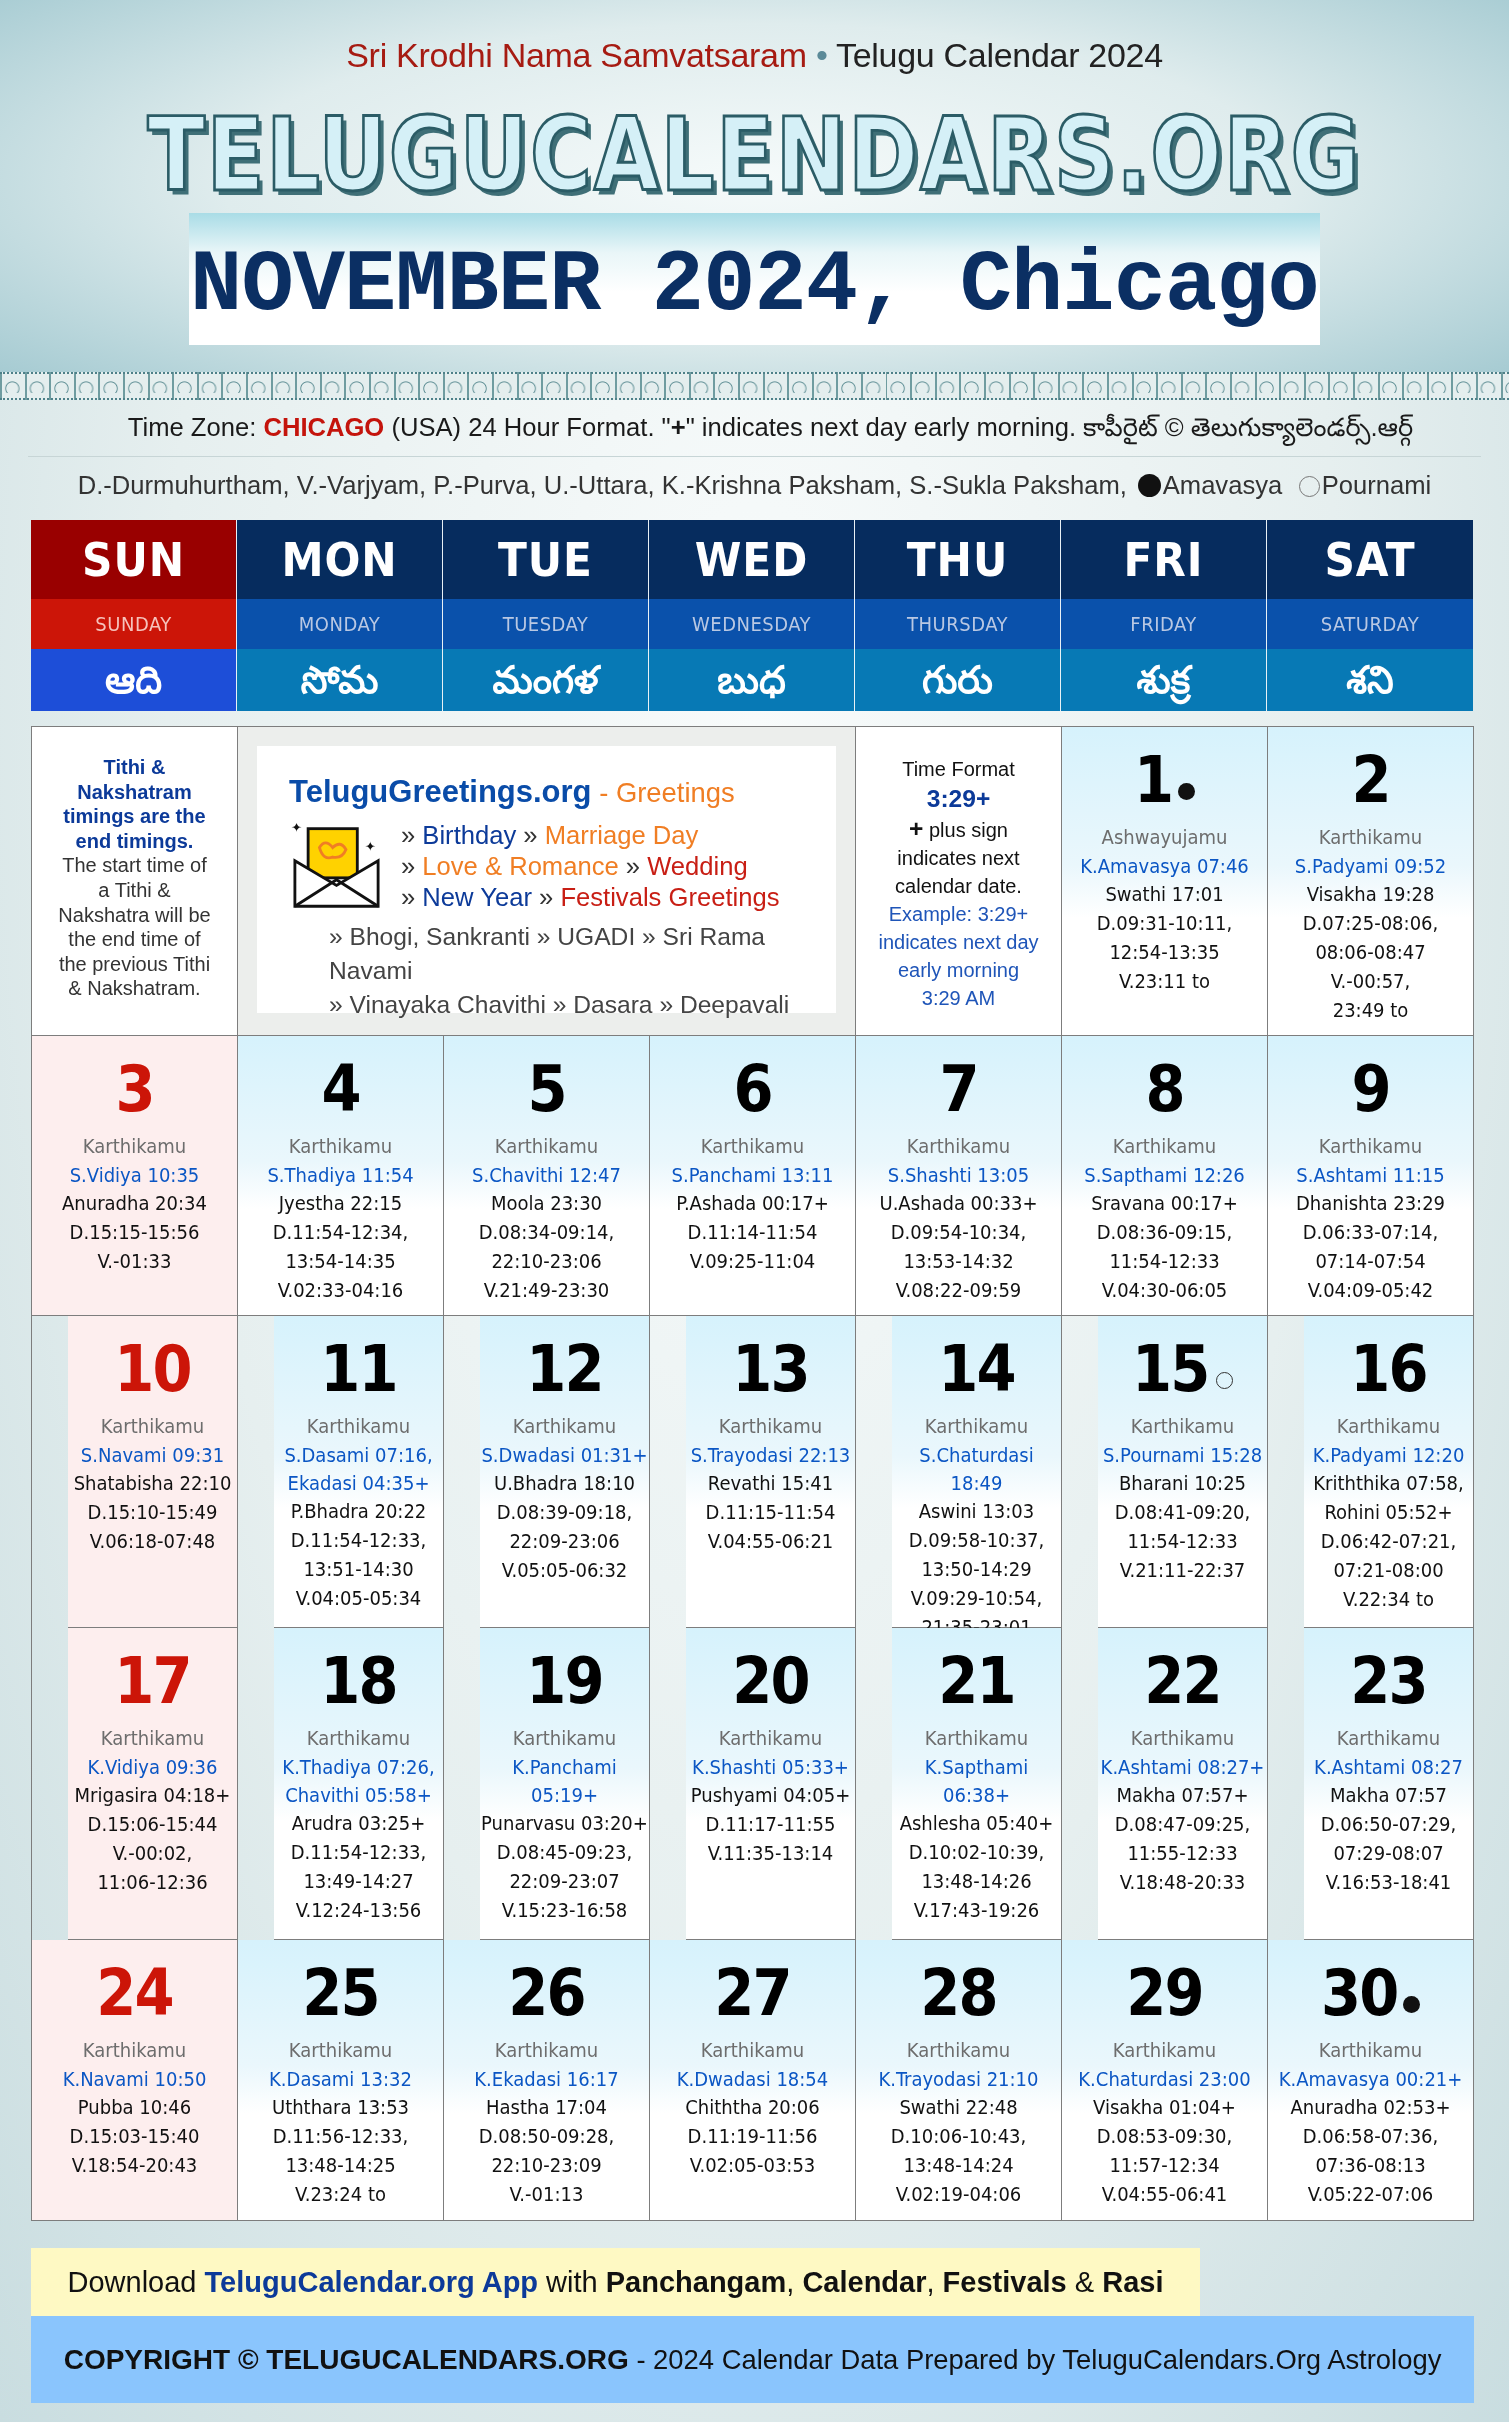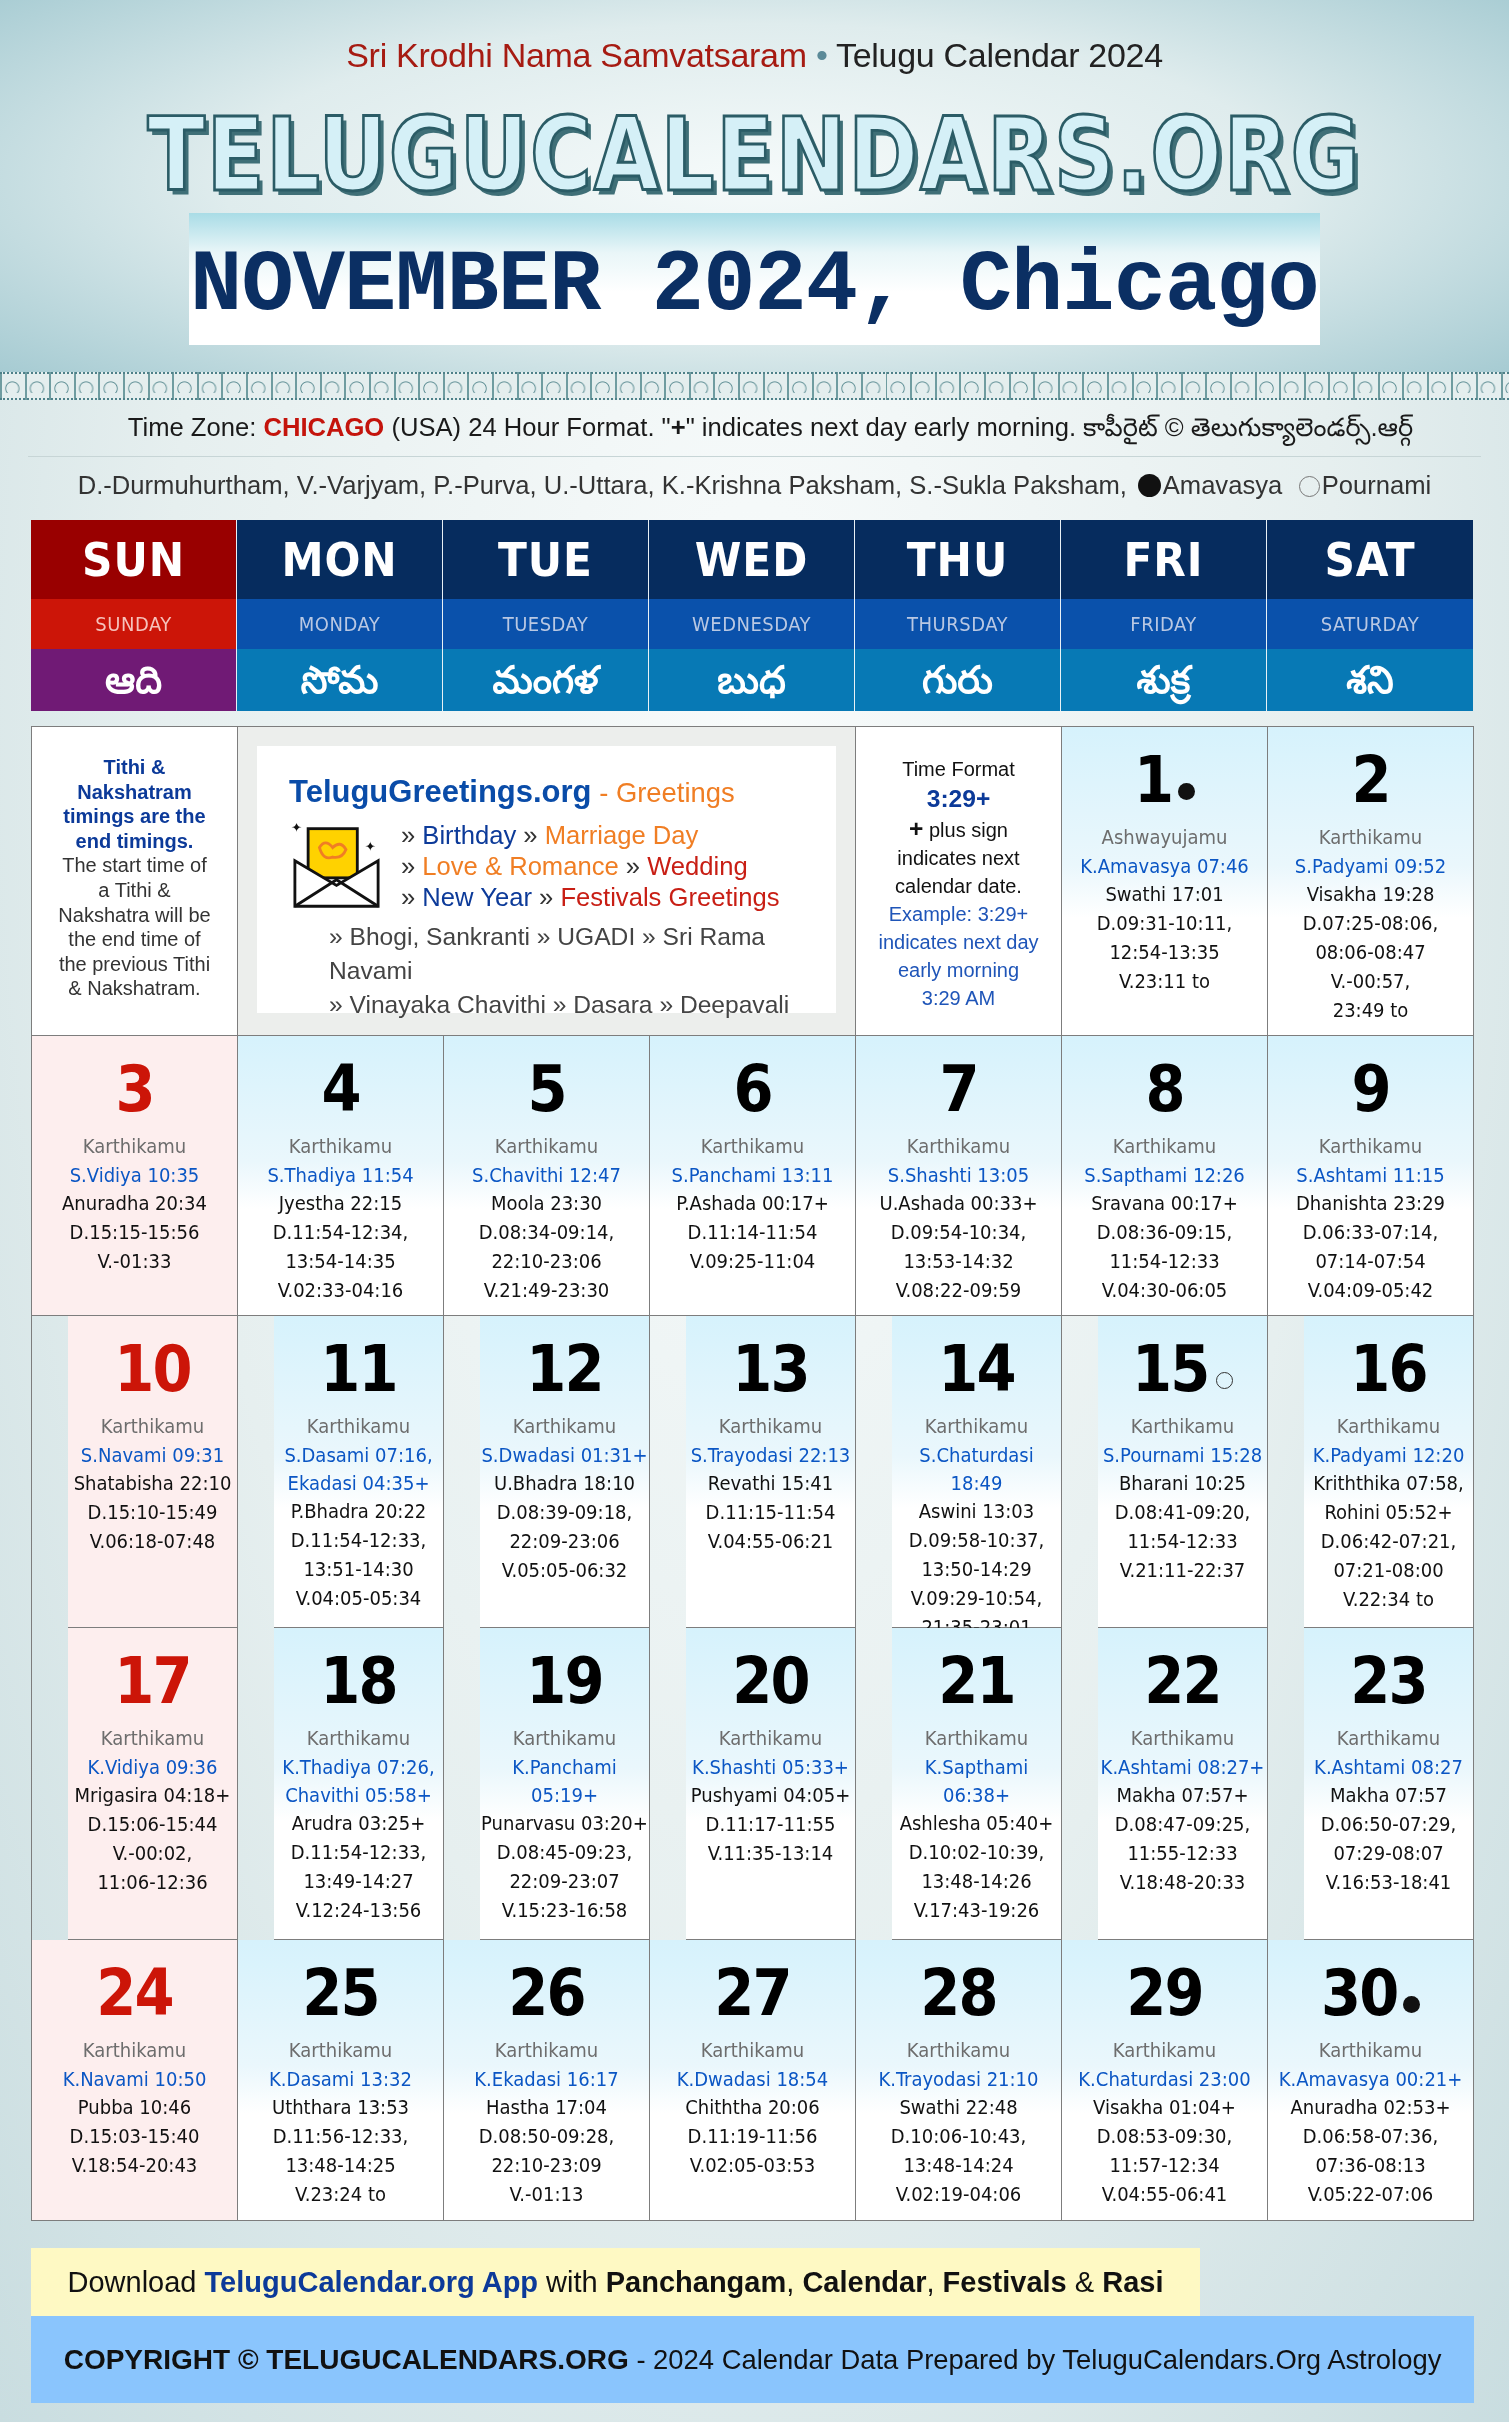--- a/index.html
+++ b/index.html
@@ -101,21 +101,21 @@
     height: 50px; line-height: 50px; font-size: 20px; color: #b9c8e3;
     background: #0a51ab; font-family: "DejaVu Sans Condensed", "DejaVu Sans", sans-serif;
     letter-spacing: 0.5px;
   }
   .hdr-te {
     height: 62px; line-height: 62px; font-size: 38px; font-weight: bold;
     background: #0779b5; font-family: "DejaVu Sans", sans-serif;
   }
   .hdr-cell.sun .hdr-en { background: #990000; }
   .hdr-cell.sun .hdr-full { background: #cc1508; color: #f6c2bb; }
-  .hdr-cell.sun .hdr-te { background: #701a75; }
+  .hdr-cell.sun .hdr-te { background: #1d4ed8; }
 
   .grid {
     margin-top: 15px;
     display: grid;
     grid-template-columns: repeat(7, 206px);
     border: 1.9px solid #7d7d7d;
     border-right: none; border-bottom: none;
   }
   .cell {
     border-right: 1.9px solid #7d7d7d; border-bottom: 1.9px solid #7d7d7d;

